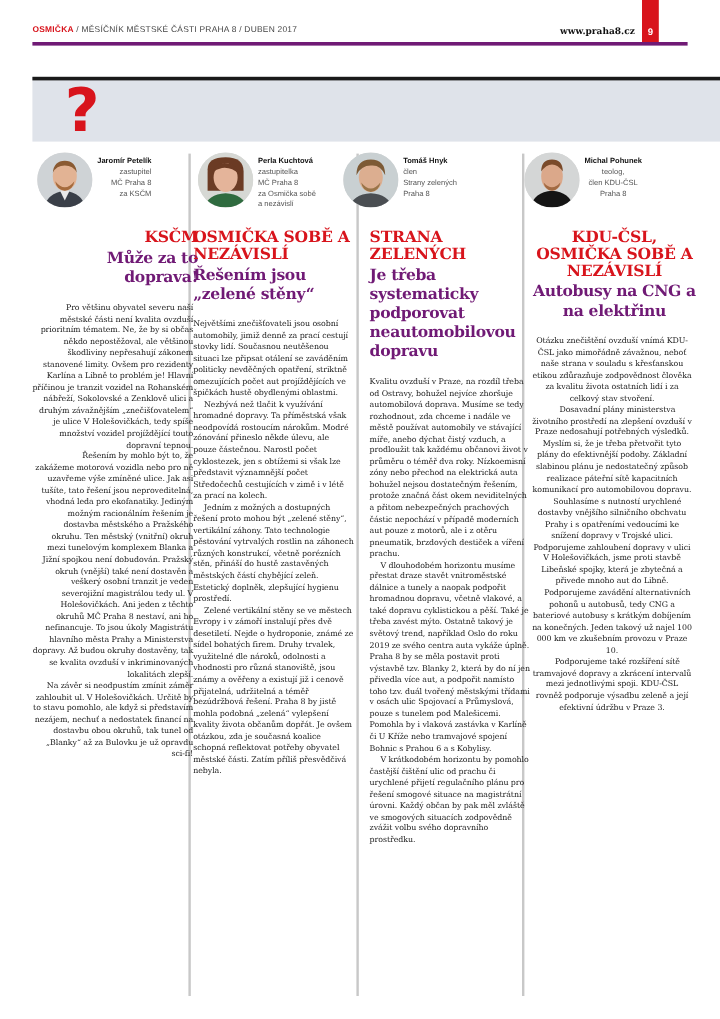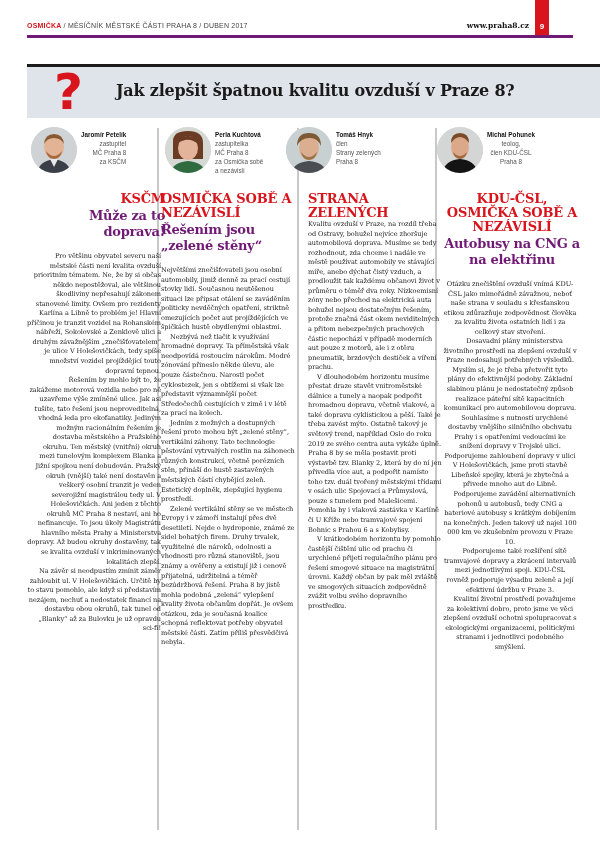--- a/index.html
+++ b/index.html
@@ -88,21 +88,20 @@
 <div class="topbar">
   <div class="left">
     <span class="brand">OSMIČKA</span><span> / MĚSÍČNÍK MĚSTSKÉ ČÁSTI PRAHA 8 / DUBEN 2017</span>
   </div>
   <div class="url">www.praha8.cz</div>
   <div class="pageno">9</div>
 </div>
 
 <div class="question-band">
   <div class="qmark">?</div>
-  <div class="question">Jak zlepšit špatnou kvalitu ovzduší v Praze 8?</div>
 </div>
 
 <div class="columns">
   <div class="sep s1"></div>
   <div class="sep s2"></div>
   <div class="sep s3"></div>
 
   <div class="col c1">
     <div class="person">
       <div class="avatar">
@@ -172,20 +171,21 @@
         </svg>
       </div>
       <div class="pinfo">
         <div class="pname">Tomáš Hnyk</div>
         <div>člen</div>
         <div>Strany zelených</div>
         <div>Praha 8</div>
       </div>
     </div>
     <div class="party">STRANA ZELENÝCH</div>
+    <div class="headline">Je třeba systematicky podporovat neautomobilovou dopravu</div>
     <div class="body">
       <p>Kvalitu ovzduší v Praze, na rozdíl třeba od Ostravy, bohužel nejvíce zhoršuje automobilová doprava. Musíme se tedy rozhodnout, zda chceme i nadále ve městě používat automobily ve stávající míře, anebo dýchat čistý vzduch, a prodloužit tak každému občanovi život v průměru o téměř dva roky. Nízkoemisní zóny nebo přechod na elektrická auta bohužel nejsou dostatečným řešením, protože značná část okem neviditelných a přitom nebezpečných prachových částic nepochází v případě moderních aut pouze z motorů, ale i z otěru pneumatik, brzdových destiček a víření prachu.</p>
       <p>V dlouhodobém horizontu musíme přestat draze stavět vnitroměstské dálnice a tunely a naopak podpořit hromadnou dopravu, včetně vlakové, a také dopravu cyklistickou a pěší. Také je třeba zavést mýto. Ostatně takový je světový trend, například Oslo do roku 2019 ze svého centra auta vykáže úplně. Praha 8 by se měla postavit proti výstavbě tzv. Blanky 2, která by do ní jen přivedla více aut, a podpořit namísto toho tzv. duál tvořený městskými třídami v osách ulic Spojovací a Průmyslová, pouze s tunelem pod Malešicemi. Pomohla by i vlaková zastávka v Karlíně či U Kříže nebo tramvajové spojení Bohnic s Prahou 6 a s Kobylisy.</p>
       <p>V krátkodobém horizontu by pomohlo častější čištění ulic od prachu či urychlené přijetí regulačního plánu pro řešení smogové situace na magistrátní úrovni. Každý občan by pak měl zvláště ve smogových situacích zodpovědně zvážit volbu svého dopravního prostředku.</p>
     </div>
   </div>
 
   <div class="col c4">
     <div class="person">
       <div class="avatar">
@@ -205,16 +205,15 @@
       </div>
     </div>
     <div class="party">KDU-ČSL, OSMIČKA SOBĚ A NEZÁVISLÍ</div>
     <div class="headline">Autobusy na CNG a na elektřinu</div>
     <div class="body">
       <p>Otázku znečištění ovzduší vnímá KDU-ČSL jako mimořádně závažnou, neboť naše strana v souladu s křesťanskou etikou zdůrazňuje zodpovědnost člověka za kvalitu života ostatních lidí i za celkový stav stvoření.</p>
       <p>Dosavadní plány ministerstva životního prostředí na zlepšení ovzduší v Praze  nedosahují potřebných výsledků. Myslím si, že je třeba přetvořit tyto plány do efektivnější podoby.  Základní slabinou plánu je nedostatečný způsob realizace páteřní sítě kapacitních komunikací pro automobilovou dopravu.</p>
       <p>Souhlasíme s nutností urychlené dostavby vnějšího silničního obchvatu Prahy i s opatřeními vedoucími ke snížení dopravy v Trojské ulici. Podporujeme zahloubení dopravy v ulici V Holešovičkách, jsme proti stavbě Libeňské spojky, která je zbytečná a přivede mnoho aut do Libně.</p>
       <p>Podporujeme zavádění alternativních pohonů u autobusů, tedy CNG a bateriové autobusy s krátkým dobíjením na konečných. Jeden takový už najel 100 000 km ve zkušebním provozu v Praze 10.</p>
       <p>Podporujeme také rozšíření sítě tramvajové dopravy a zkrácení intervalů mezi jednotlivými spoji. KDU-ČSL rovněž podporuje výsadbu zeleně a její efektivní údržbu v Praze 3.</p>
-      <p>Kvalitní životní prostředí považujeme za kolektivní dobro, proto jsme ve věci zlepšení ovzduší ochotni spolupracovat s ekologickými organizacemi, politickými stranami i jednotlivci podobného smýšlení.</p>
     </div>
   </div>
 </div>
 
 </body></html>

